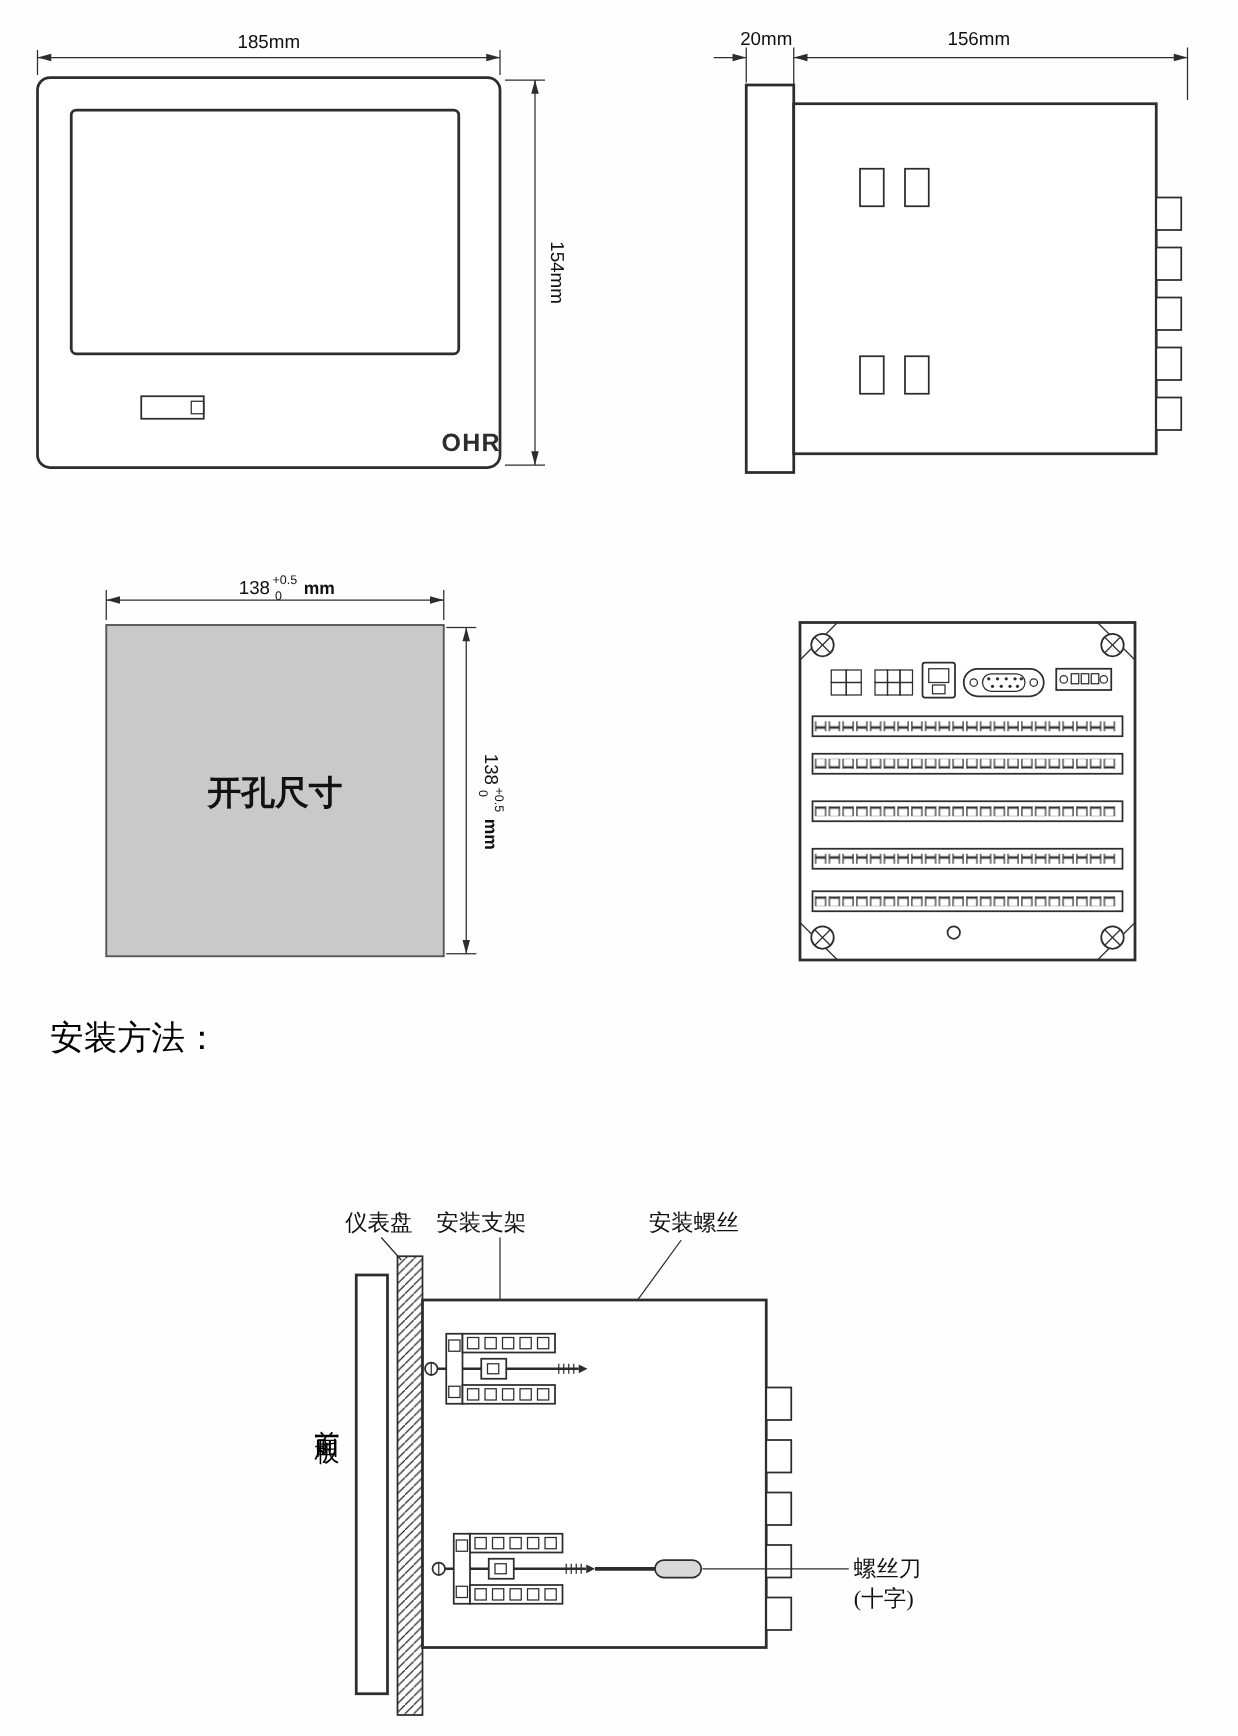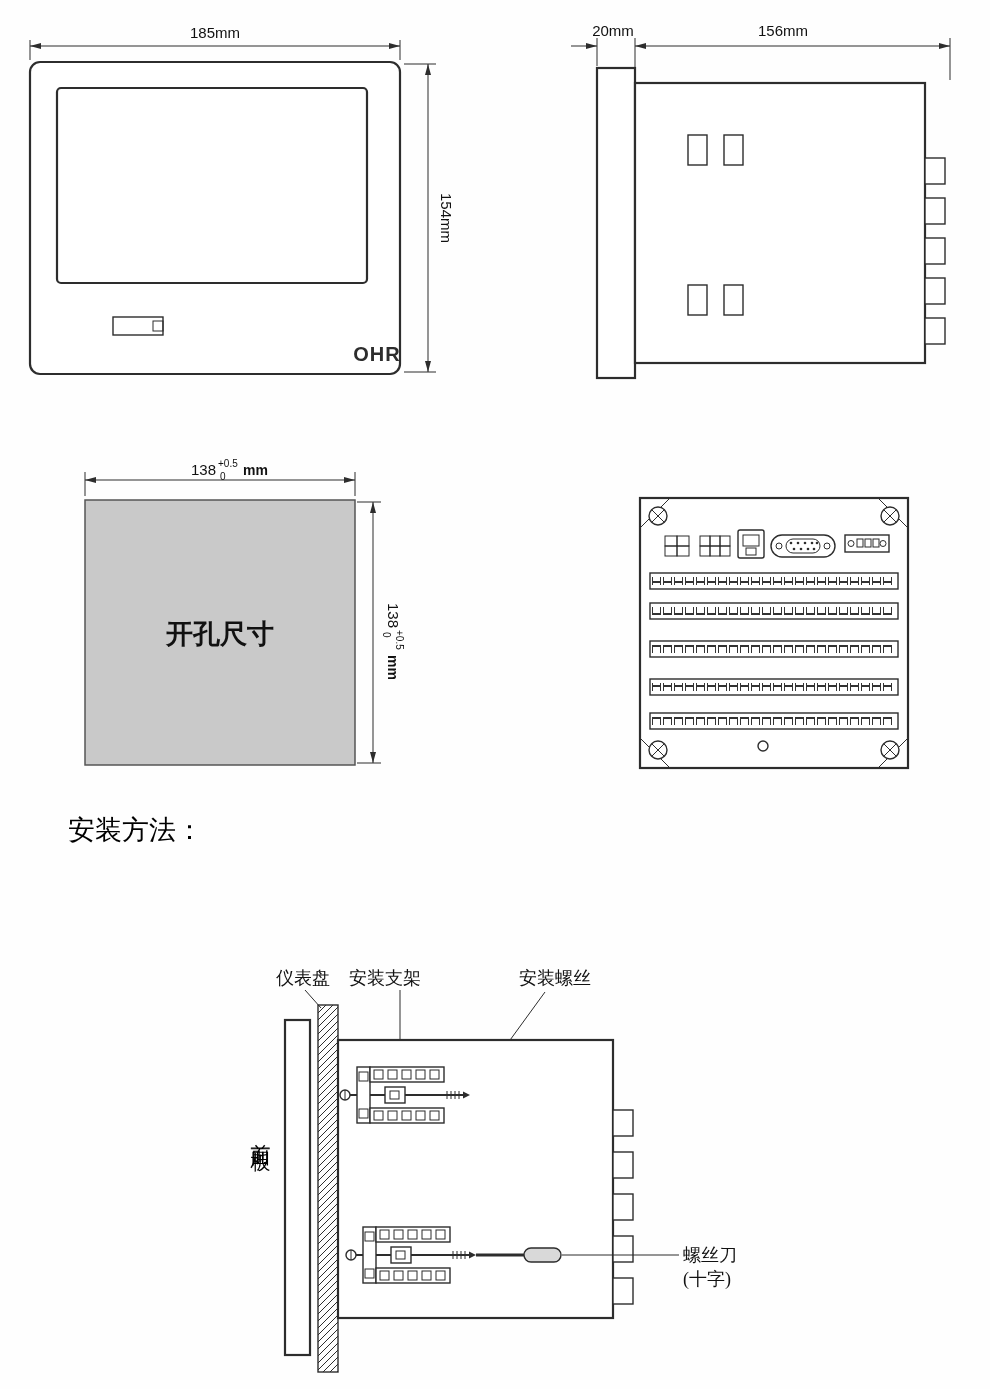--- a/index.html
+++ b/index.html
@@ -203,21 +203,21 @@
       <rect class="ol15" x="32" y="163" width="248" height="16"></rect>
         <rect x="33" y="167" width="242" height="8" fill="url(#tcell)"></rect>
       <rect class="ol15" x="32" y="201" width="248" height="16"></rect>
         <rect x="33" y="205" width="242" height="8" fill="url(#tcell)"></rect>
       <rect class="ol15" x="32" y="235" width="248" height="16"></rect>
         <rect x="33" y="239" width="242" height="8" fill="url(#tcell)"></rect>
     </g>
     <circle class="ol15" cx="145" cy="268" r="5"></circle>
   </svg>
 
-  <div class="abs instructions" style="left:40px; top:812px;margin-left:28px;">
+  <div class="abs instructions" style="left:40px; top:812px;">
     <div class="heading cjk">安装方法：</div>
   </div>
 
   <svg class="abs" style="left:233px; top:958px;" width="545" height="428">
     <defs>
       <pattern id="hatch" width="7" height="7" patternUnits="userSpaceOnUse">
         <line x1="0" y1="7" x2="7" y2="0" stroke="#2d2d2d" stroke-width="1"></line>
       </pattern>
       <g id="bracket">
         <circle class="ol15" cx="112" cy="137" r="5"></circle>

